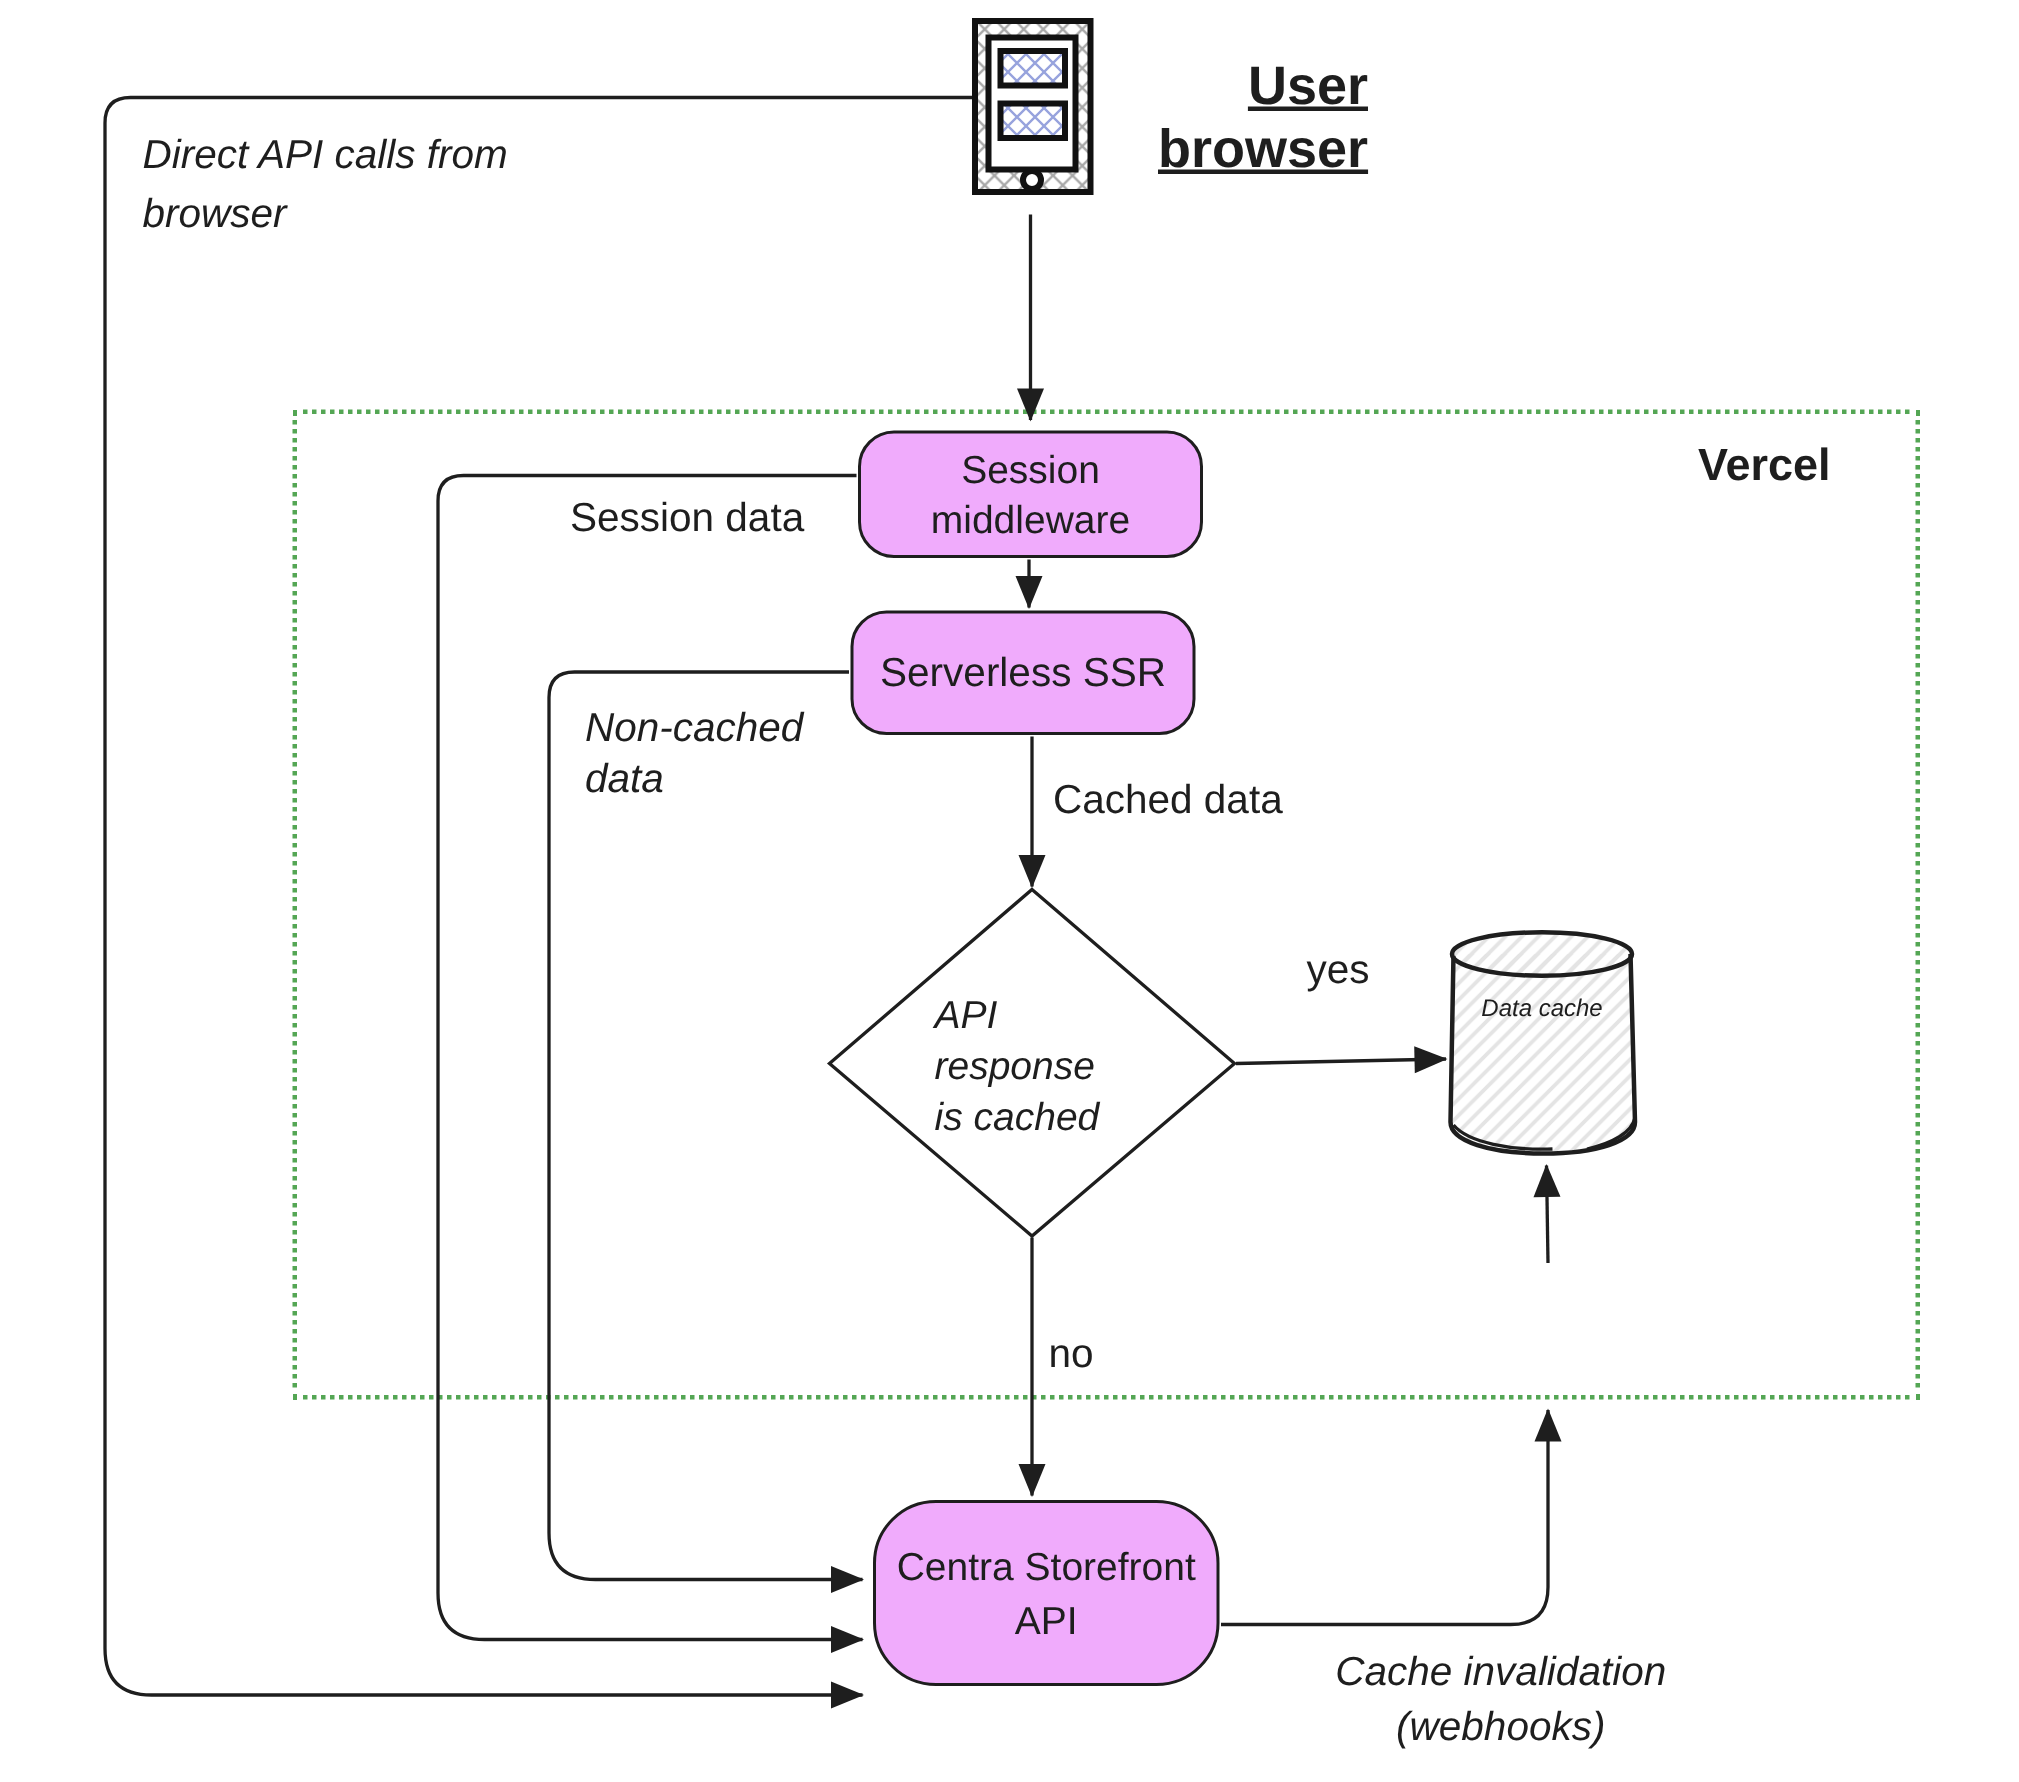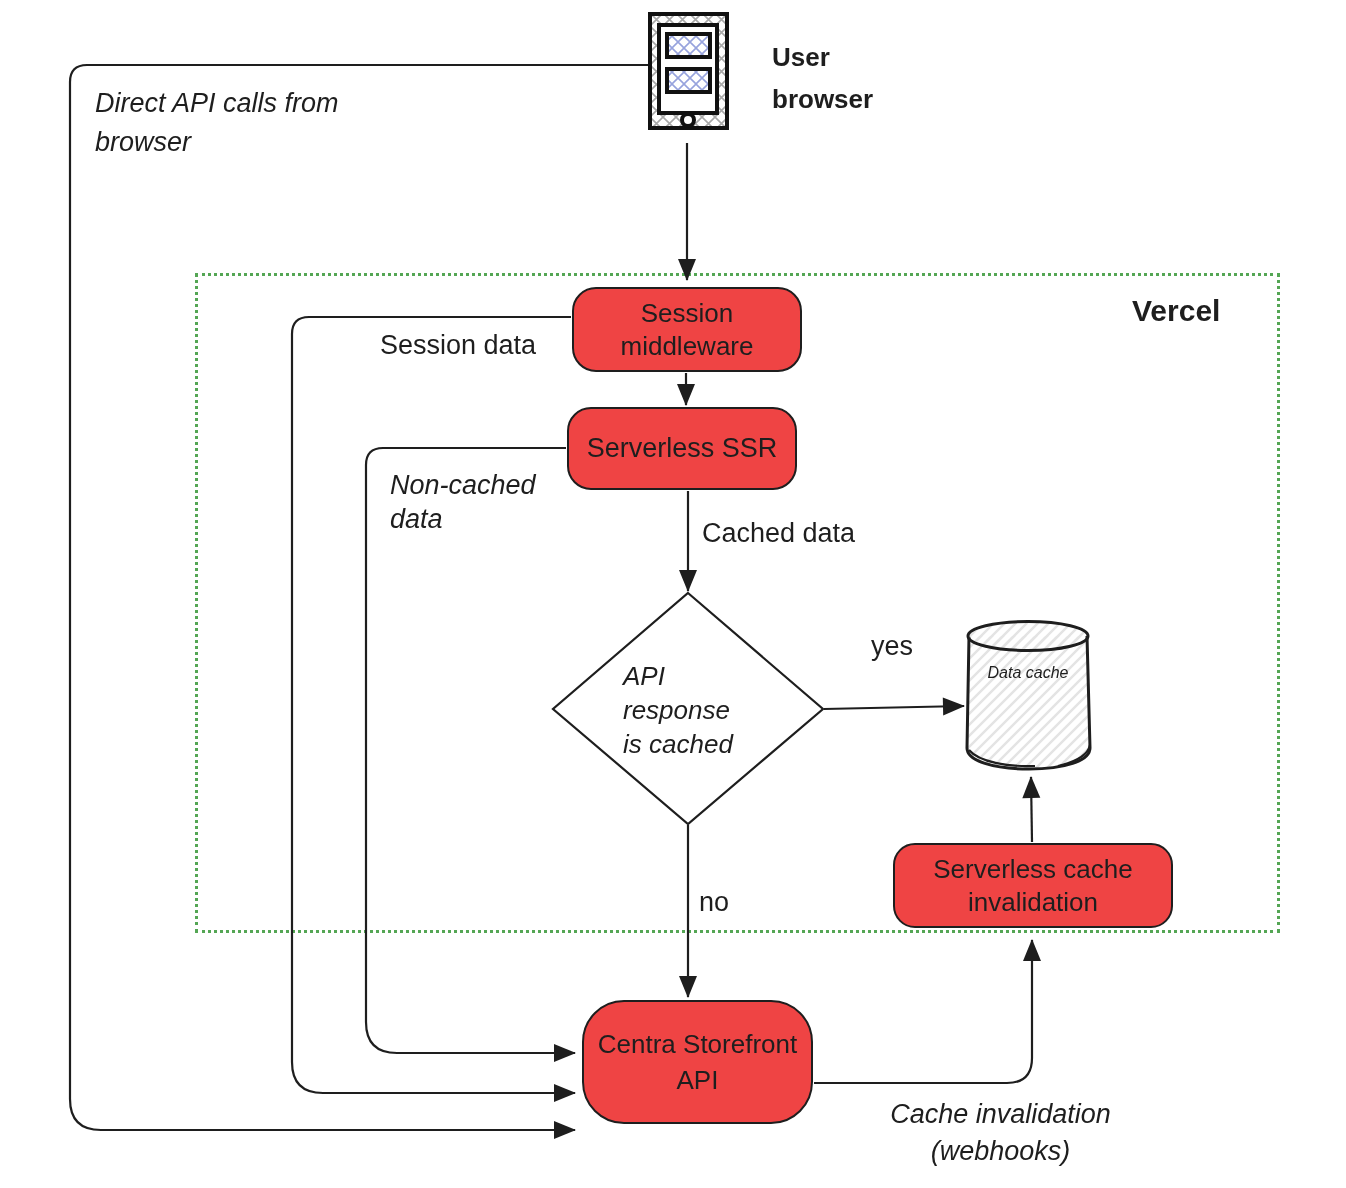--- a/index.html
+++ b/index.html
@@ -14,21 +14,21 @@
   #edges-svg{position:absolute;left:0;top:0;z-index:1;}
   .vercel-box{
     position:absolute;
     left:195px;top:273px;width:1085px;height:660px;
     border:3px dotted #54a654;
     z-index:0;
     box-sizing:border-box;
   }
   .node{
     position:absolute;
-    background:#ef4444;
+    background:#f0abfc;
     border:2.5px solid #1e1e1e;
     display:flex;align-items:center;justify-content:center;
     text-align:center;
     font-size:26px;line-height:33px;font-weight:500;
     z-index:2;
     box-sizing:border-box;
   }
   .node .inner{display:block;}
   #node-session{left:572px;top:287px;width:230px;height:85px;border-radius:24px;}
   #node-session .inner{width:160px;}
@@ -36,21 +36,21 @@
   #node-invalidation{left:893px;top:843px;width:280px;height:85px;border-radius:22px;}
   #node-invalidation .inner{width:230px;}
   #node-centra{left:582px;top:1000px;width:231px;height:124px;border-radius:42px;line-height:36px;}
   #node-centra .inner{width:215px;}
   .lbl{
     position:absolute;z-index:3;
     font-size:27px;line-height:38px;font-weight:500;
     white-space:nowrap;
   }
   .lbl.wrap{white-space:normal;font-style:italic;}
-  #lbl-user{left:772px;top:36px;width:140px;text-align:left;font-size:26px;line-height:42px;font-weight:600;white-space:normal;}
+  #lbl-user{left:772px;top:36px;width:140px;text-align:right;font-size:36px;line-height:42px;font-weight:600;white-space:normal;text-decoration:underline;}
   #lbl-vercel{left:1132px;top:292px;width:140px;text-align:left;font-size:30px;font-weight:bold;}
   #lbl-direct{left:95px;top:84px;width:268px;line-height:39px;}
   #lbl-session-data{left:380px;top:326px;}
   #lbl-noncached{left:390px;top:468px;width:160px;line-height:34px;}
   #lbl-cached{left:702px;top:514px;}
   #lbl-yes{left:871px;top:627px;}
   #lbl-no{left:699px;top:883px;}
   #lbl-webhooks{left:878px;top:1096px;width:245px;text-align:center;line-height:37px;}
   #lbl-diamond{left:623px;top:659px;width:130px;text-align:left;font-size:26px;line-height:34px;z-index:3;}
   #lbl-datacache{left:983px;top:656px;width:90px;text-align:center;font-size:16px;line-height:34px;z-index:3;}
@@ -121,23 +121,20 @@
   </svg>
 
   <div class="node" id="node-session">
     <span class="inner">Session middleware</span>
   </div>
 
   <div class="node" id="node-ssr">
     <span class="inner">Serverless SSR</span>
   </div>
 
-  <div class="node" id="node-invalidation">
-    <span class="inner">Serverless cache invalidation</span>
-  </div>
 
   <div class="node" id="node-centra">
     <span class="inner">Centra Storefront API</span>
   </div>
 
   <div class="lbl" id="lbl-user">User browser</div>
 
   <div class="lbl" id="lbl-vercel">Vercel</div>
 
   <div class="lbl wrap" id="lbl-direct">Direct API calls from browser</div>

